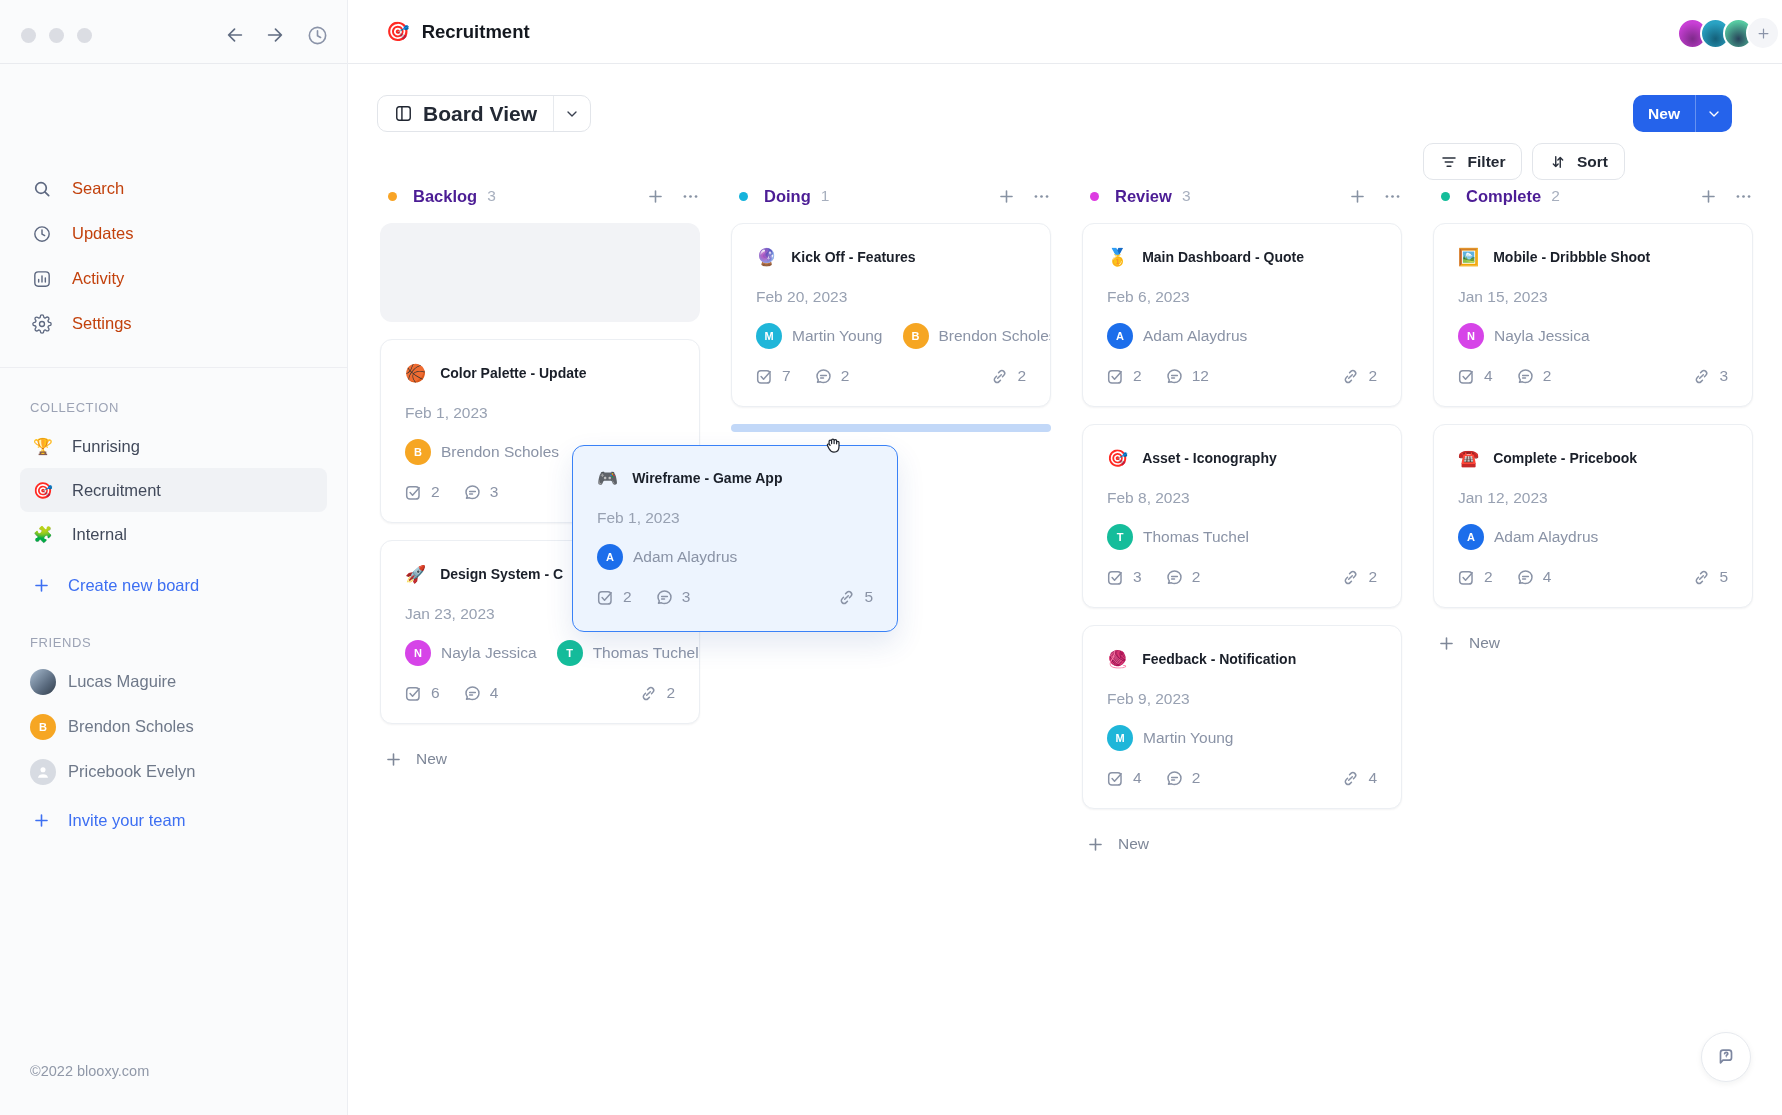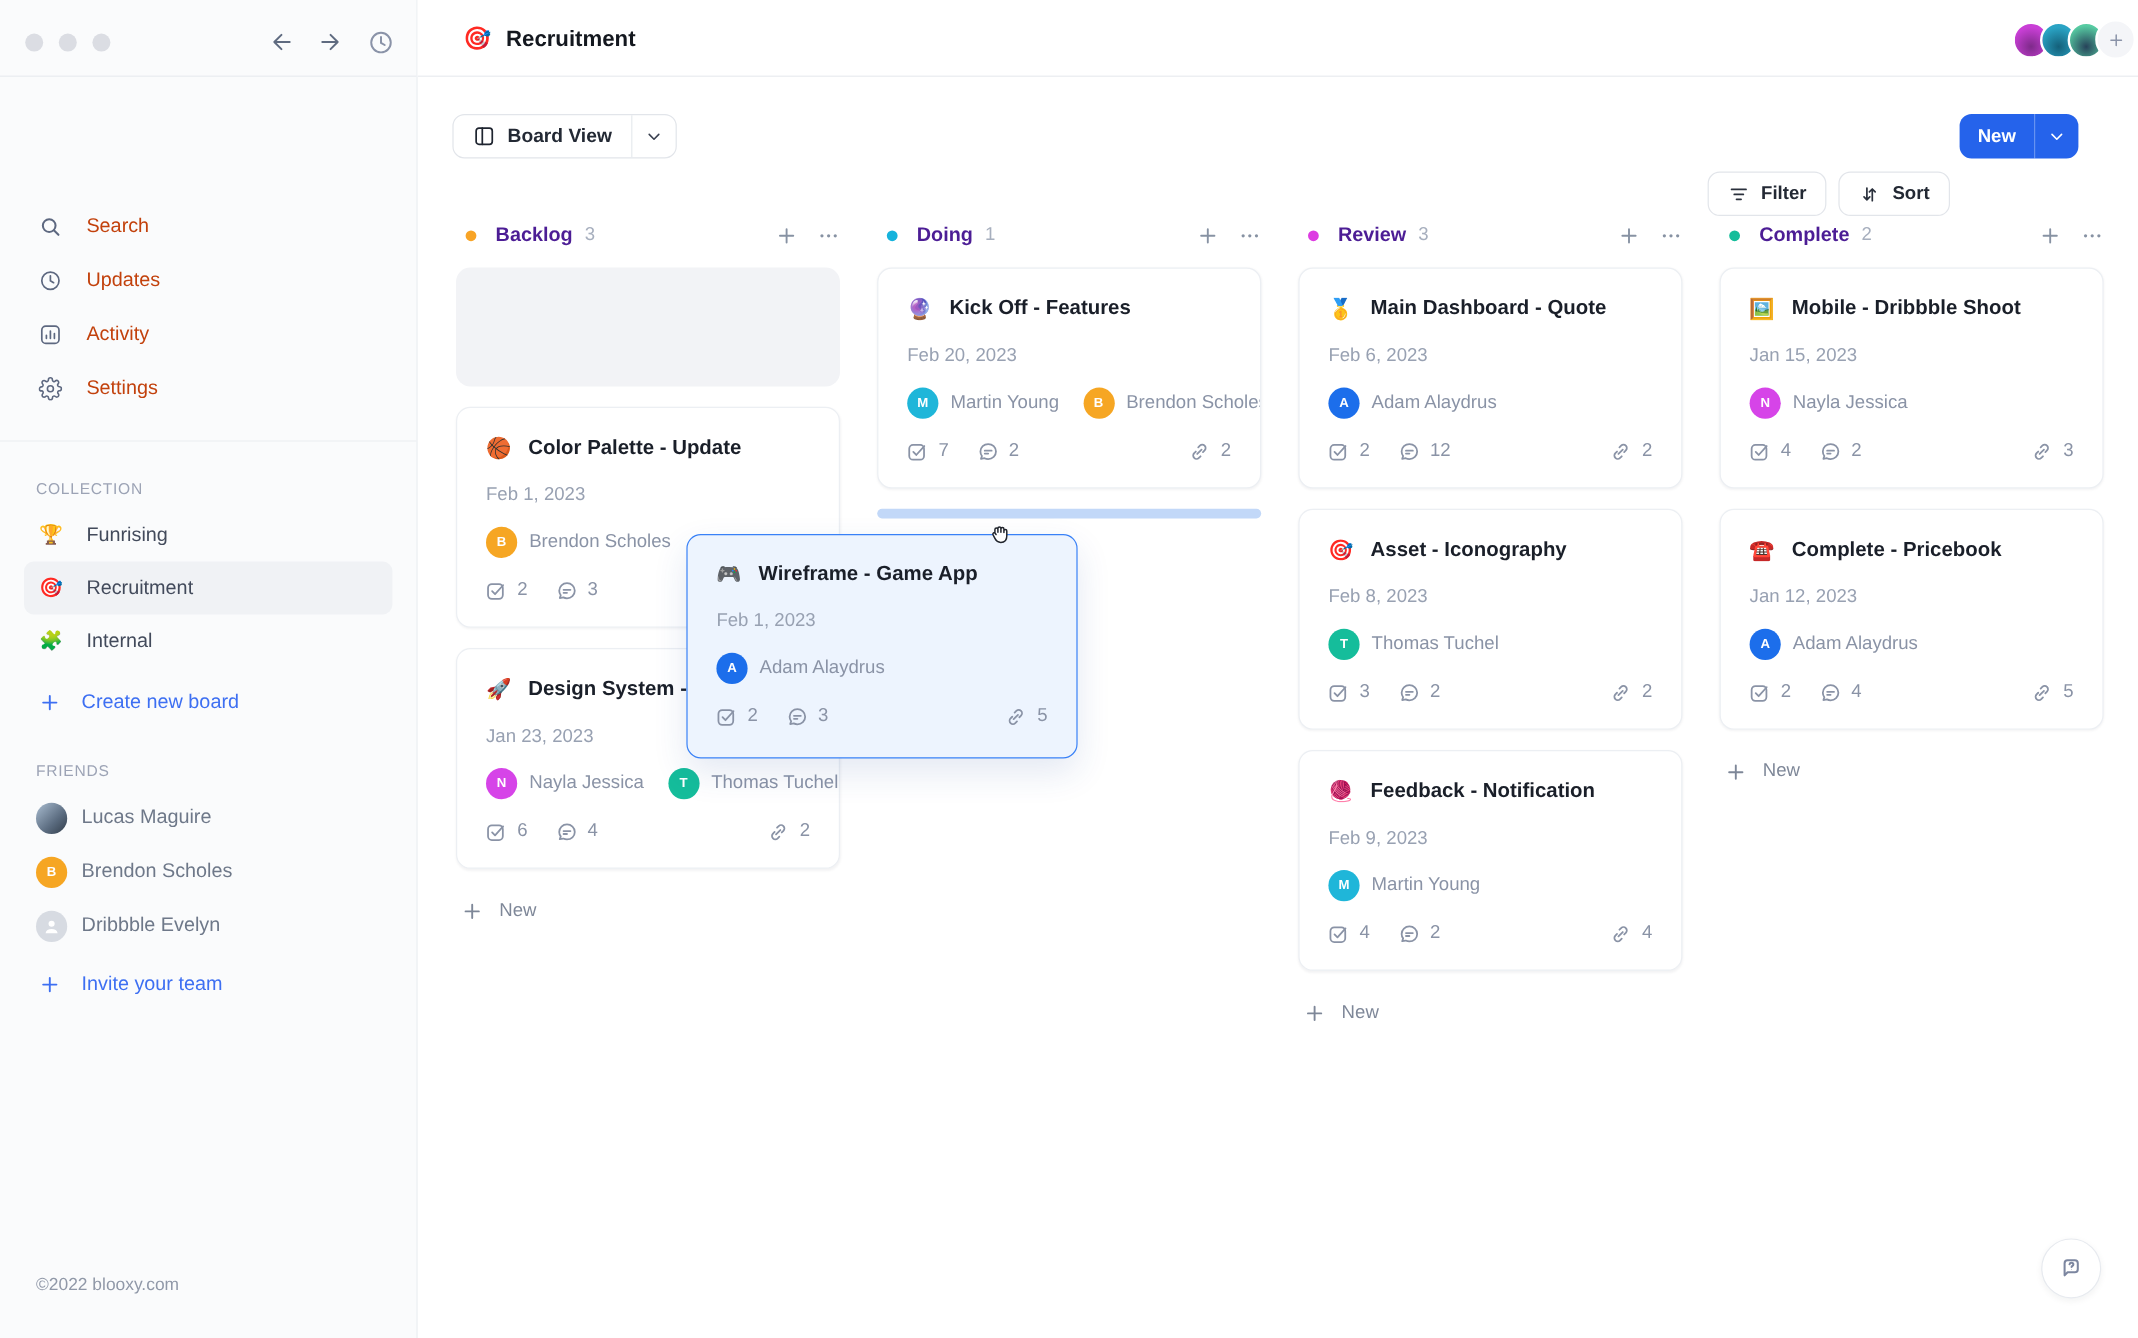--- a/index.html
+++ b/index.html
@@ -59,21 +59,21 @@
               margin-left:-8px;display:flex;align-items:center;justify-content:center;color:#8A93A8;}
 
   
   .toolbar{position:absolute;left:0;top:95px;width:100%;height:37px;}
   .btn{display:flex;align-items:center;justify-content:center;background:#fff;border:1px solid #E2E5EA;
        border-radius:10px;box-sizing:border-box;height:37px;font-size:15.5px;font-weight:700;color:#232934;margin-top:48px;}
   .view-btn{position:absolute;left:29px;display:flex;height:37px;background:#fff;border:1px solid #E2E5EA;
             border-radius:10px;box-sizing:border-box;align-items:stretch;}
   .view-main{display:flex;align-items:center;padding:0 16px;}
   .view-main .icn{margin-right:10px;color:#1F2530;}
-  .view-main .lbl{font-size:16px;font-weight:700;color:#232934;}
+  .view-main .lbl{font-size:21px;font-weight:700;color:#232934;}
   .seg-div{width:1px;background:#E7EAEe;}
   .view-caret{width:36px;display:flex;align-items:center;justify-content:center;color:#3A4150;}
   .filter-btn{position:absolute;left:1075px;width:99px;}
   .sort-btn{position:absolute;left:1184px;width:93px;}
   .btn .icn{margin-right:10px;color:#2A303C;}
   .new-btn{position:absolute;left:1285px;width:99px;height:37px;background:#2563EB;border-radius:10px;
            display:flex;align-items:stretch;color:#fff;box-sizing:border-box;}
   .new-main{flex:1;display:flex;align-items:center;justify-content:center;font-size:15.5px;font-weight:700;}
   .new-div{width:1px;background:rgba(255,255,255,.30);}
   .new-caret{width:36px;display:flex;align-items:center;justify-content:center;color:#fff;}
@@ -85,21 +85,21 @@
   .col-dot{width:9px;height:9px;border-radius:50%;margin-left:8px;margin-right:16px;flex:none;}
   .col-name{font-size:16.5px;font-weight:700;color:#4c1d95;}
   .col-count{font-size:15.5px;color:#A7AFBE;margin-left:10px;}
   .col-actions{margin-left:auto;display:flex;align-items:center;gap:16px;color:#8792A3;}
   .col-content{margin-top:16px;display:flex;flex-direction:column;gap:17px;}
   .placeholder{height:99px;border-radius:12px;background:#F2F3F6;}
   .card{background:#fff;border:1px solid #ECEFF3;border-radius:12px;box-shadow:0 1px 2px rgba(23,28,38,.05);
         padding:21px 24px;box-sizing:border-box;height:184px;overflow:hidden;}
   .card-title-row{display:flex;align-items:center;height:24px;}
   .card-emoji{font-size:17px;margin-right:14px;flex:none;}
-  .card-title{font-size:17px;font-weight:700;color:#1A1F29;white-space:nowrap;}
+  .card-title{font-size:14px;font-weight:700;color:#1A1F29;white-space:nowrap;}
   .card-date{margin-top:19px;height:20px;font-size:15.5px;color:#98A1B2;}
   .card-assignees{margin-top:15px;height:26px;display:flex;align-items:center;gap:20px;}
   .assignee{display:flex;align-items:center;gap:10px;}
   .as-av{width:26px;height:26px;border-radius:50%;color:#fff;font-size:11px;font-weight:700;
          display:flex;align-items:center;justify-content:center;flex:none;}
   .as-name{font-size:15.5px;color:#8A93A6;white-space:nowrap;}
   .card-stats{margin-top:16px;height:22px;display:flex;align-items:center;gap:24px;color:#8A93A6;font-size:15.5px;}
   .stat{display:flex;align-items:center;gap:9px;}
   .stat.links{margin-left:auto;}
   .drop-bar{height:8px;border-radius:4px;background:#C2D8F8;}
@@ -218,21 +218,21 @@
         <span class="fr-av initial" style="background: rgb(246, 166, 35);">B</span>
         <span class="lbl">Brendon Scholes</span>
       </div>
       <div class="friend-row">
         <span class="fr-av silhouette">
           <svg width="18" height="18" viewBox="0 0 24 24">
             <circle cx="12" cy="9" r="3.4" fill="#fff"></circle>
             <path d="M5.3 19.6a6.8 5.6 0 0 1 13.4 0z" fill="#fff"></path>
           </svg>
         </span>
-        <span class="lbl">Dribbble Evelyn</span>
+        <span class="lbl">Pricebook Evelyn</span>
       </div>
     </div>
 
   <div class="blue-action" style="top:811px">
     <span class="icn">
       <svg width="19" height="19" viewBox="0 0 24 24" fill="none" stroke="currentColor" stroke-width="2" stroke-linecap="round">
           <path d="M12 5v14M5 12h14"></path>
         </svg>
     </span>
     <span class="lbl">Invite your team</span>

